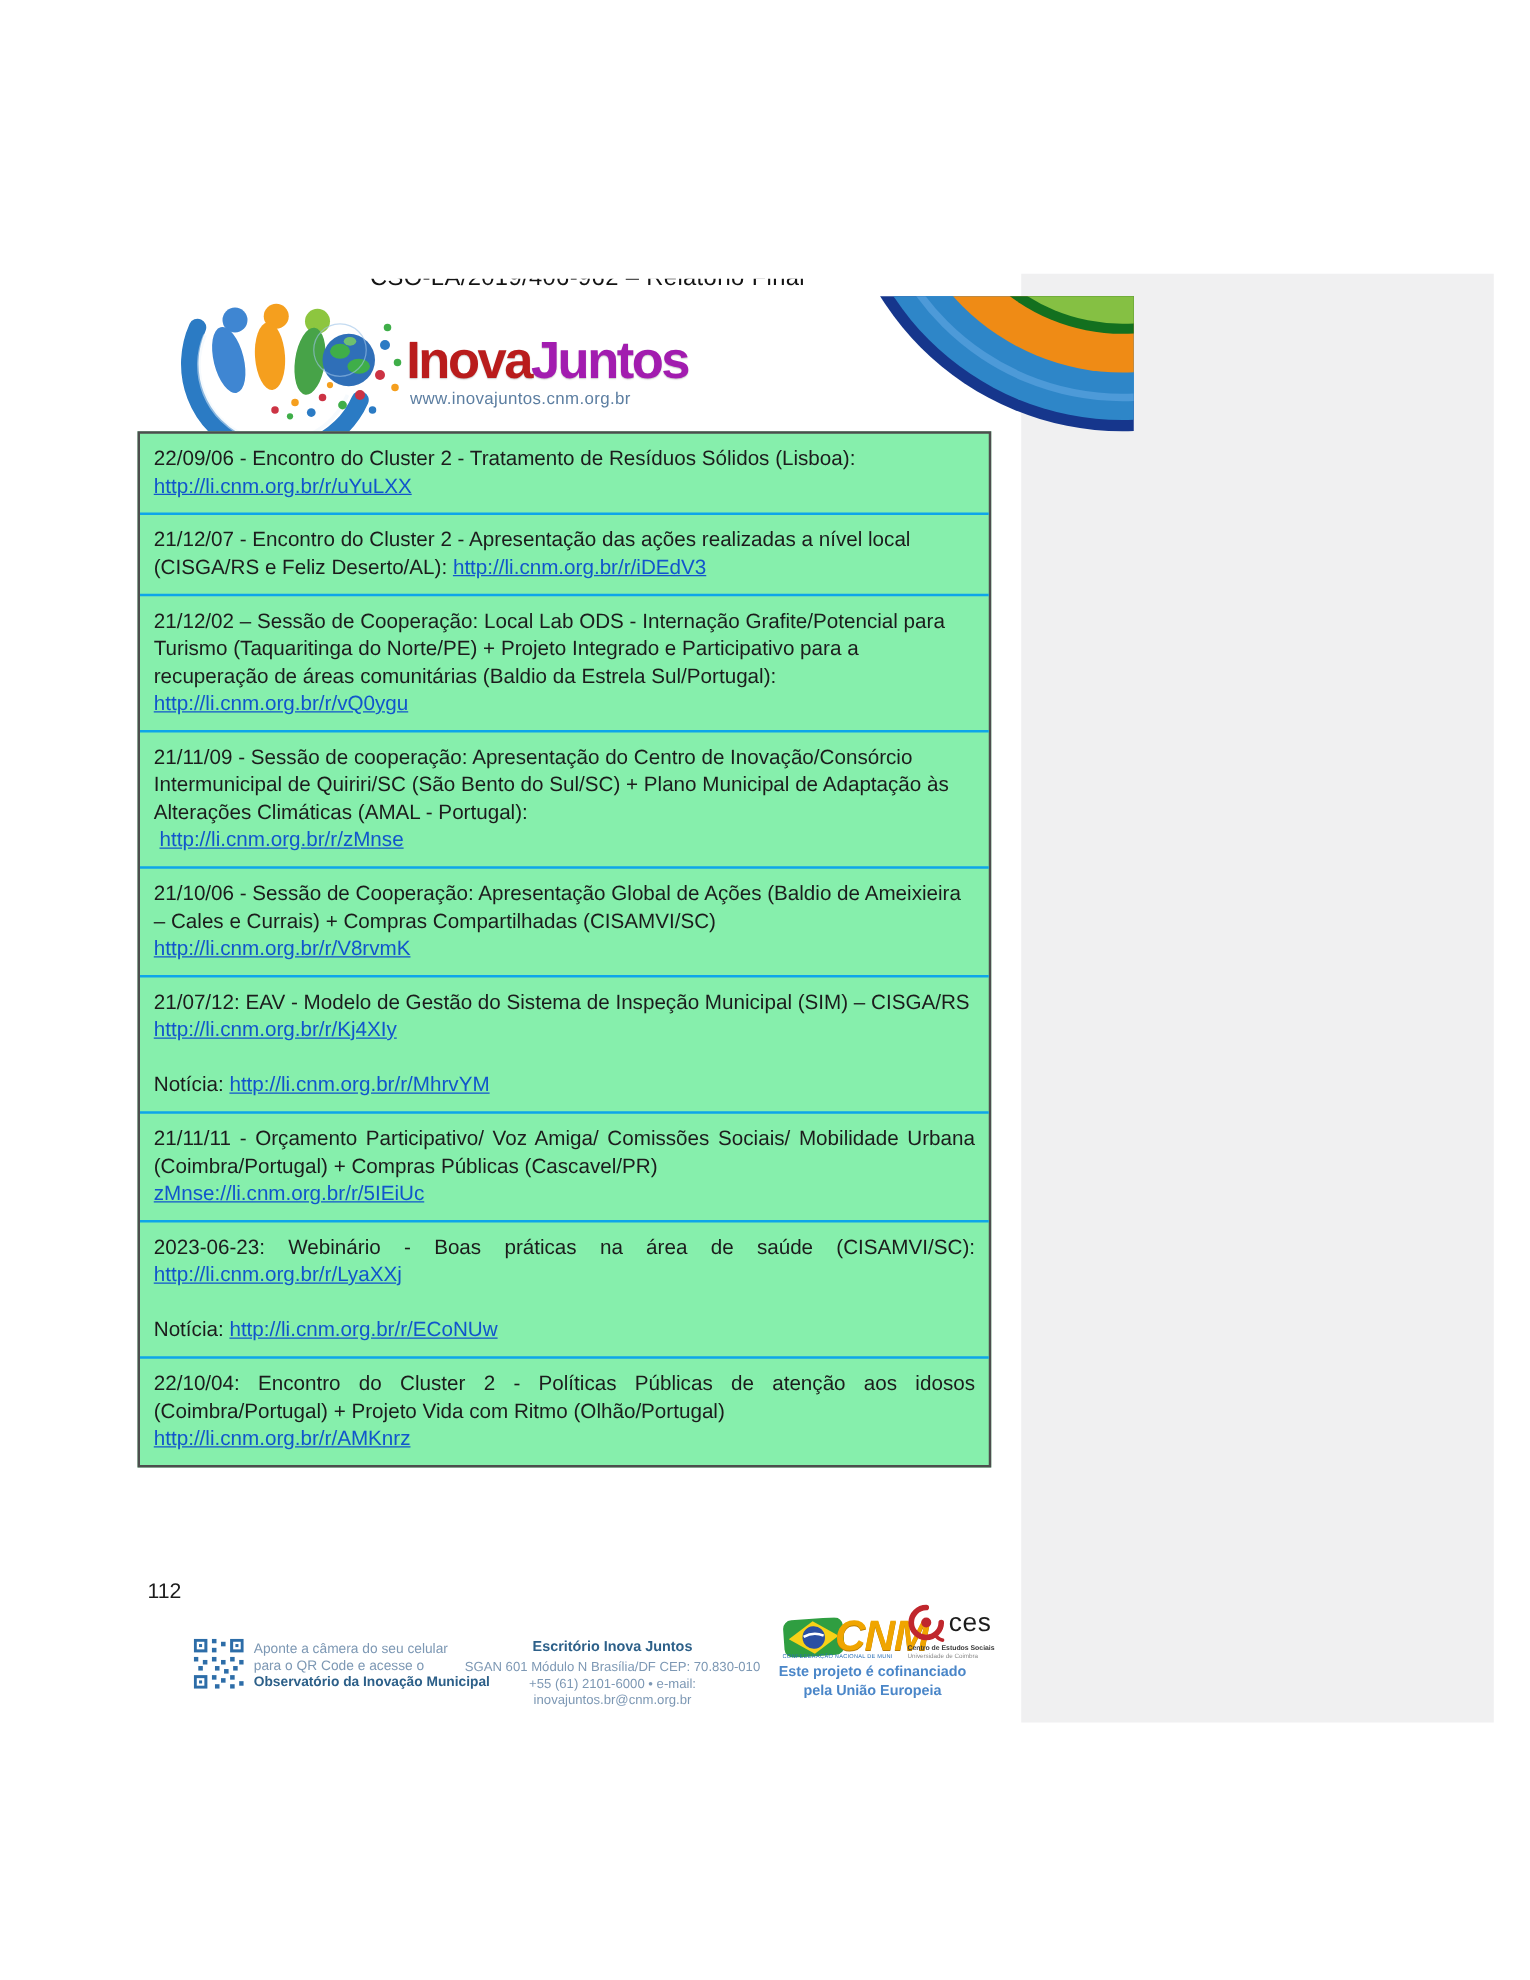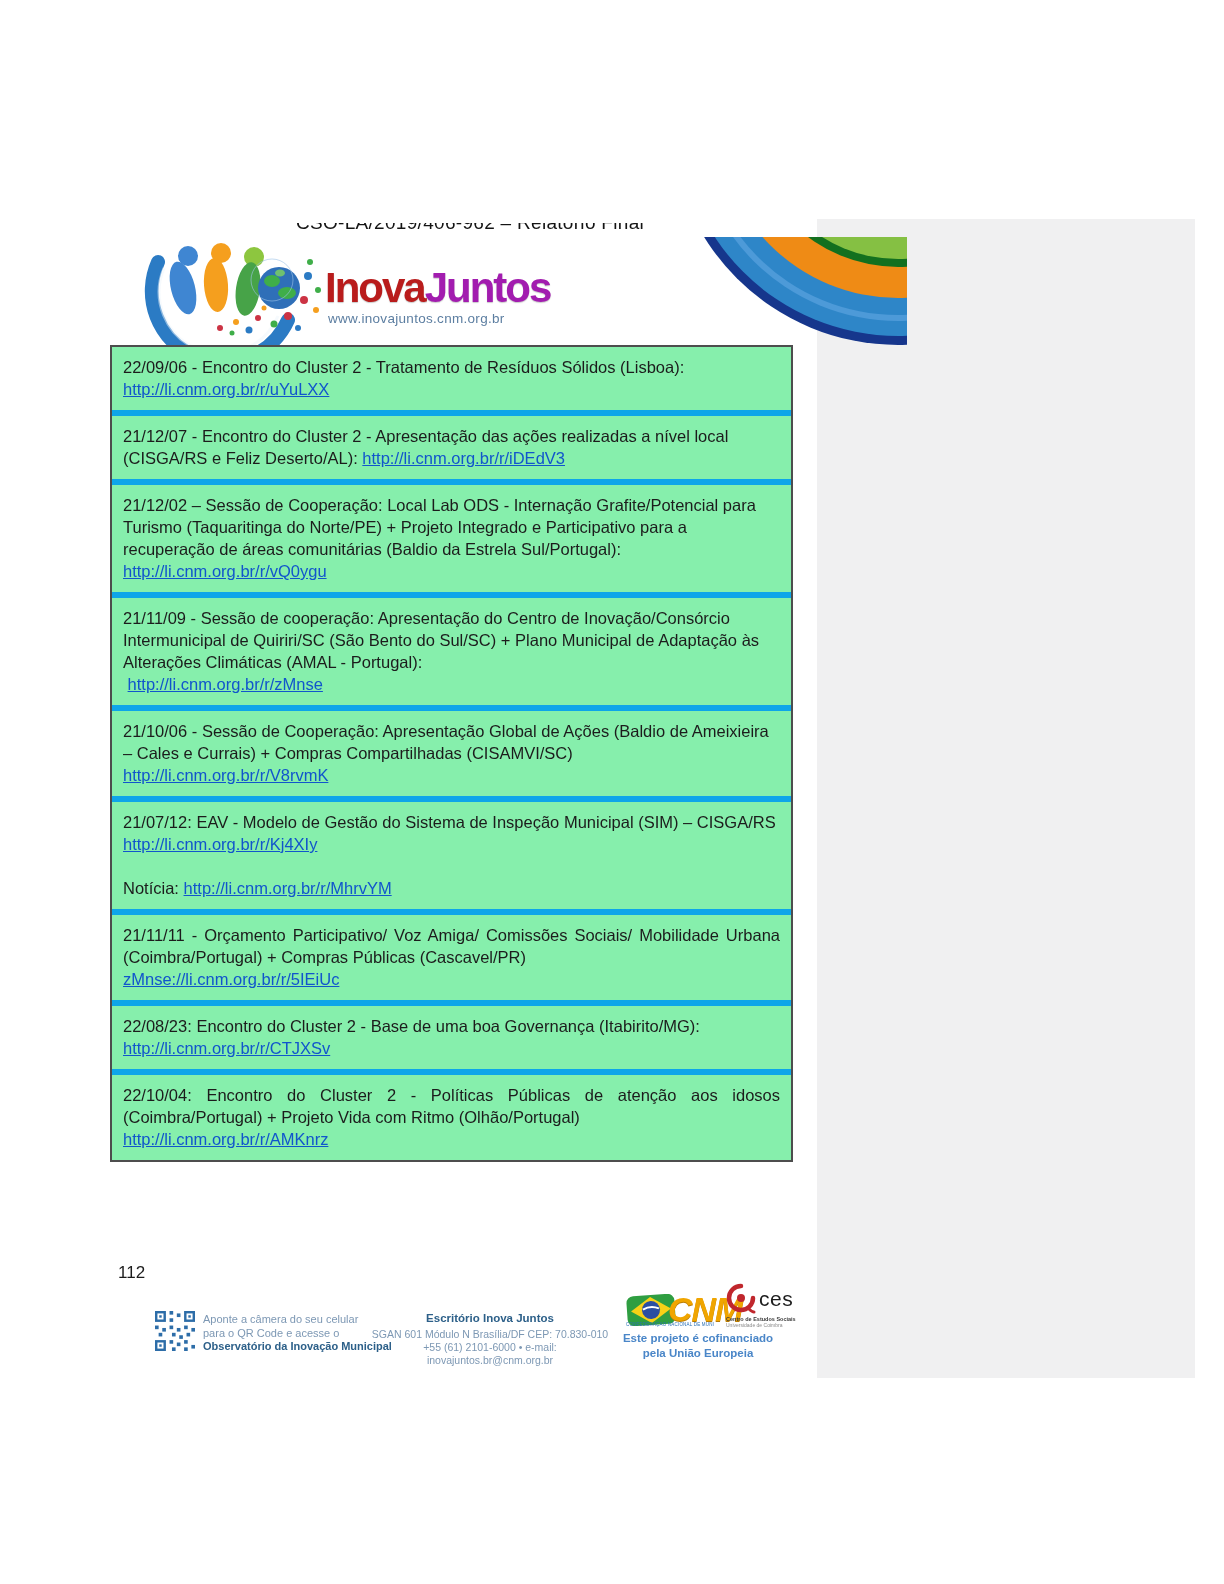--- a/index.html
+++ b/index.html
@@ -19,21 +19,21 @@
   .wordmark .inova{color:#b91c1c;}
   .wordmark .juntos{color:#a21caf;}
   .logo-url{position:absolute;left:328px;top:311px;font-size:13.5px;color:#5c7ea1;letter-spacing:.3px;}
 
   .swoosh{position:absolute;left:700px;top:237px;}
 
   
   .etable{position:absolute;left:110px;top:345px;width:683px;border:2px solid #4d4d4d;
         background:#86efac;box-sizing:border-box;}
   .trow{padding:9px 11px 10px 11px;font-size:16.5px;line-height:22px;color:#1c1c1c;}
-  .trow + .trow{border-top:6px solid #0ea5e9;}
+  .trow + .trow{border-top:2px solid #0ea5e9;}
   .trow.justify{text-align:justify;}
   a.lnk{color:#1155cc;text-decoration:underline;cursor:pointer;}
 
   .page-num{position:absolute;left:118px;top:1263px;font-size:17px;color:#1c1c1c;}
 
   
   .qr{position:absolute;left:155px;top:1311px;}
   .qr-caption{position:absolute;left:203px;top:1313px;font-size:11px;line-height:13.5px;color:#7d98b4;}
   .qr-caption .strong{color:#2d6089;font-weight:bold;}
   .office{position:absolute;left:370px;top:1312px;width:240px;text-align:center;}
@@ -113,21 +113,21 @@
   </div>
 
   <div class="etable">
       <div class="trow"><span>22/09/06 -  Encontro do Cluster 2 - Tratamento de Resíduos Sólidos (Lisboa):</span><br><a class="lnk" href="#">http://li.cnm.org.br/r/uYuLXX</a></div>
       <div class="trow"><span>21/12/07 - Encontro do Cluster 2 - Apresentação das ações realizadas a nível local (CISGA/RS e Feliz Deserto/AL): </span><a class="lnk" href="#">http://li.cnm.org.br/r/iDEdV3</a></div>
       <div class="trow"><span>21/12/02 – Sessão de Cooperação: Local Lab ODS - Internação Grafite/Potencial para Turismo (Taquaritinga do Norte/PE) + Projeto Integrado e Participativo para a recuperação de áreas comunitárias (Baldio da Estrela Sul/Portugal):</span><br><a class="lnk" href="#">http://li.cnm.org.br/r/vQ0ygu</a></div>
       <div class="trow"><span>21/11/09 - Sessão de cooperação: Apresentação do Centro de Inovação/Consórcio Intermunicipal de Quiriri/SC (São Bento do Sul/SC) + Plano Municipal de Adaptação às Alterações Climáticas (AMAL - Portugal):</span><br><span>&nbsp;</span><a class="lnk" href="#">http://li.cnm.org.br/r/zMnse</a></div>
       <div class="trow"><span>21/10/06 - Sessão de Cooperação: Apresentação Global de Ações (Baldio de Ameixieira – Cales e Currais) + Compras Compartilhadas (CISAMVI/SC)</span><br><a class="lnk" href="#">http://li.cnm.org.br/r/V8rvmK</a></div>
       <div class="trow justify"><span>21/07/12: EAV - Modelo de Gestão do Sistema de Inspeção Municipal (SIM) – CISGA/RS</span><br><a class="lnk" href="#">http://li.cnm.org.br/r/Kj4XIy</a><br><br><span>Notícia: </span><a class="lnk" href="#">http://li.cnm.org.br/r/MhrvYM</a></div>
       <div class="trow justify"><span>21/11/11 - Orçamento Participativo/ Voz Amiga/ Comissões Sociais/ Mobilidade Urbana (Coimbra/Portugal) + Compras Públicas (Cascavel/PR)</span><br><a class="lnk" href="#">zMnse://li.cnm.org.br/r/5IEiUc</a></div>
-      <div class="trow"><span>22/08/23: Encontro do Cluster 2 - Base de uma boa Governança (Itabirito/MG):</span><br><a class="lnk" href="#">http://li.cnm.org.br/r/CTJXSv</a></div>
+      <div class="trow justify"><span>2023-06-23: Webinário - Boas práticas na área de saúde (CISAMVI/SC): </span><a class="lnk" href="#">http://li.cnm.org.br/r/LyaXXj</a><br><br><span>Notícia: </span><a class="lnk" href="#">http://li.cnm.org.br/r/ECoNUw</a></div>
       <div class="trow justify"><span>22/10/04: Encontro do Cluster 2 - Políticas Públicas de atenção aos idosos (Coimbra/Portugal) + Projeto Vida com Ritmo (Olhão/Portugal)</span><br><a class="lnk" href="#">http://li.cnm.org.br/r/AMKnrz</a></div>
     </div>
 
   <div class="page-num">112</div>
 
   <div class="qr">
     <svg width="40" height="40" viewBox="0 0 33 33">
       <g fill="#2d6da8">
         <rect x="0" y="0" width="9" height="9"></rect>
           <rect x="24" y="0" width="9" height="9"></rect>

